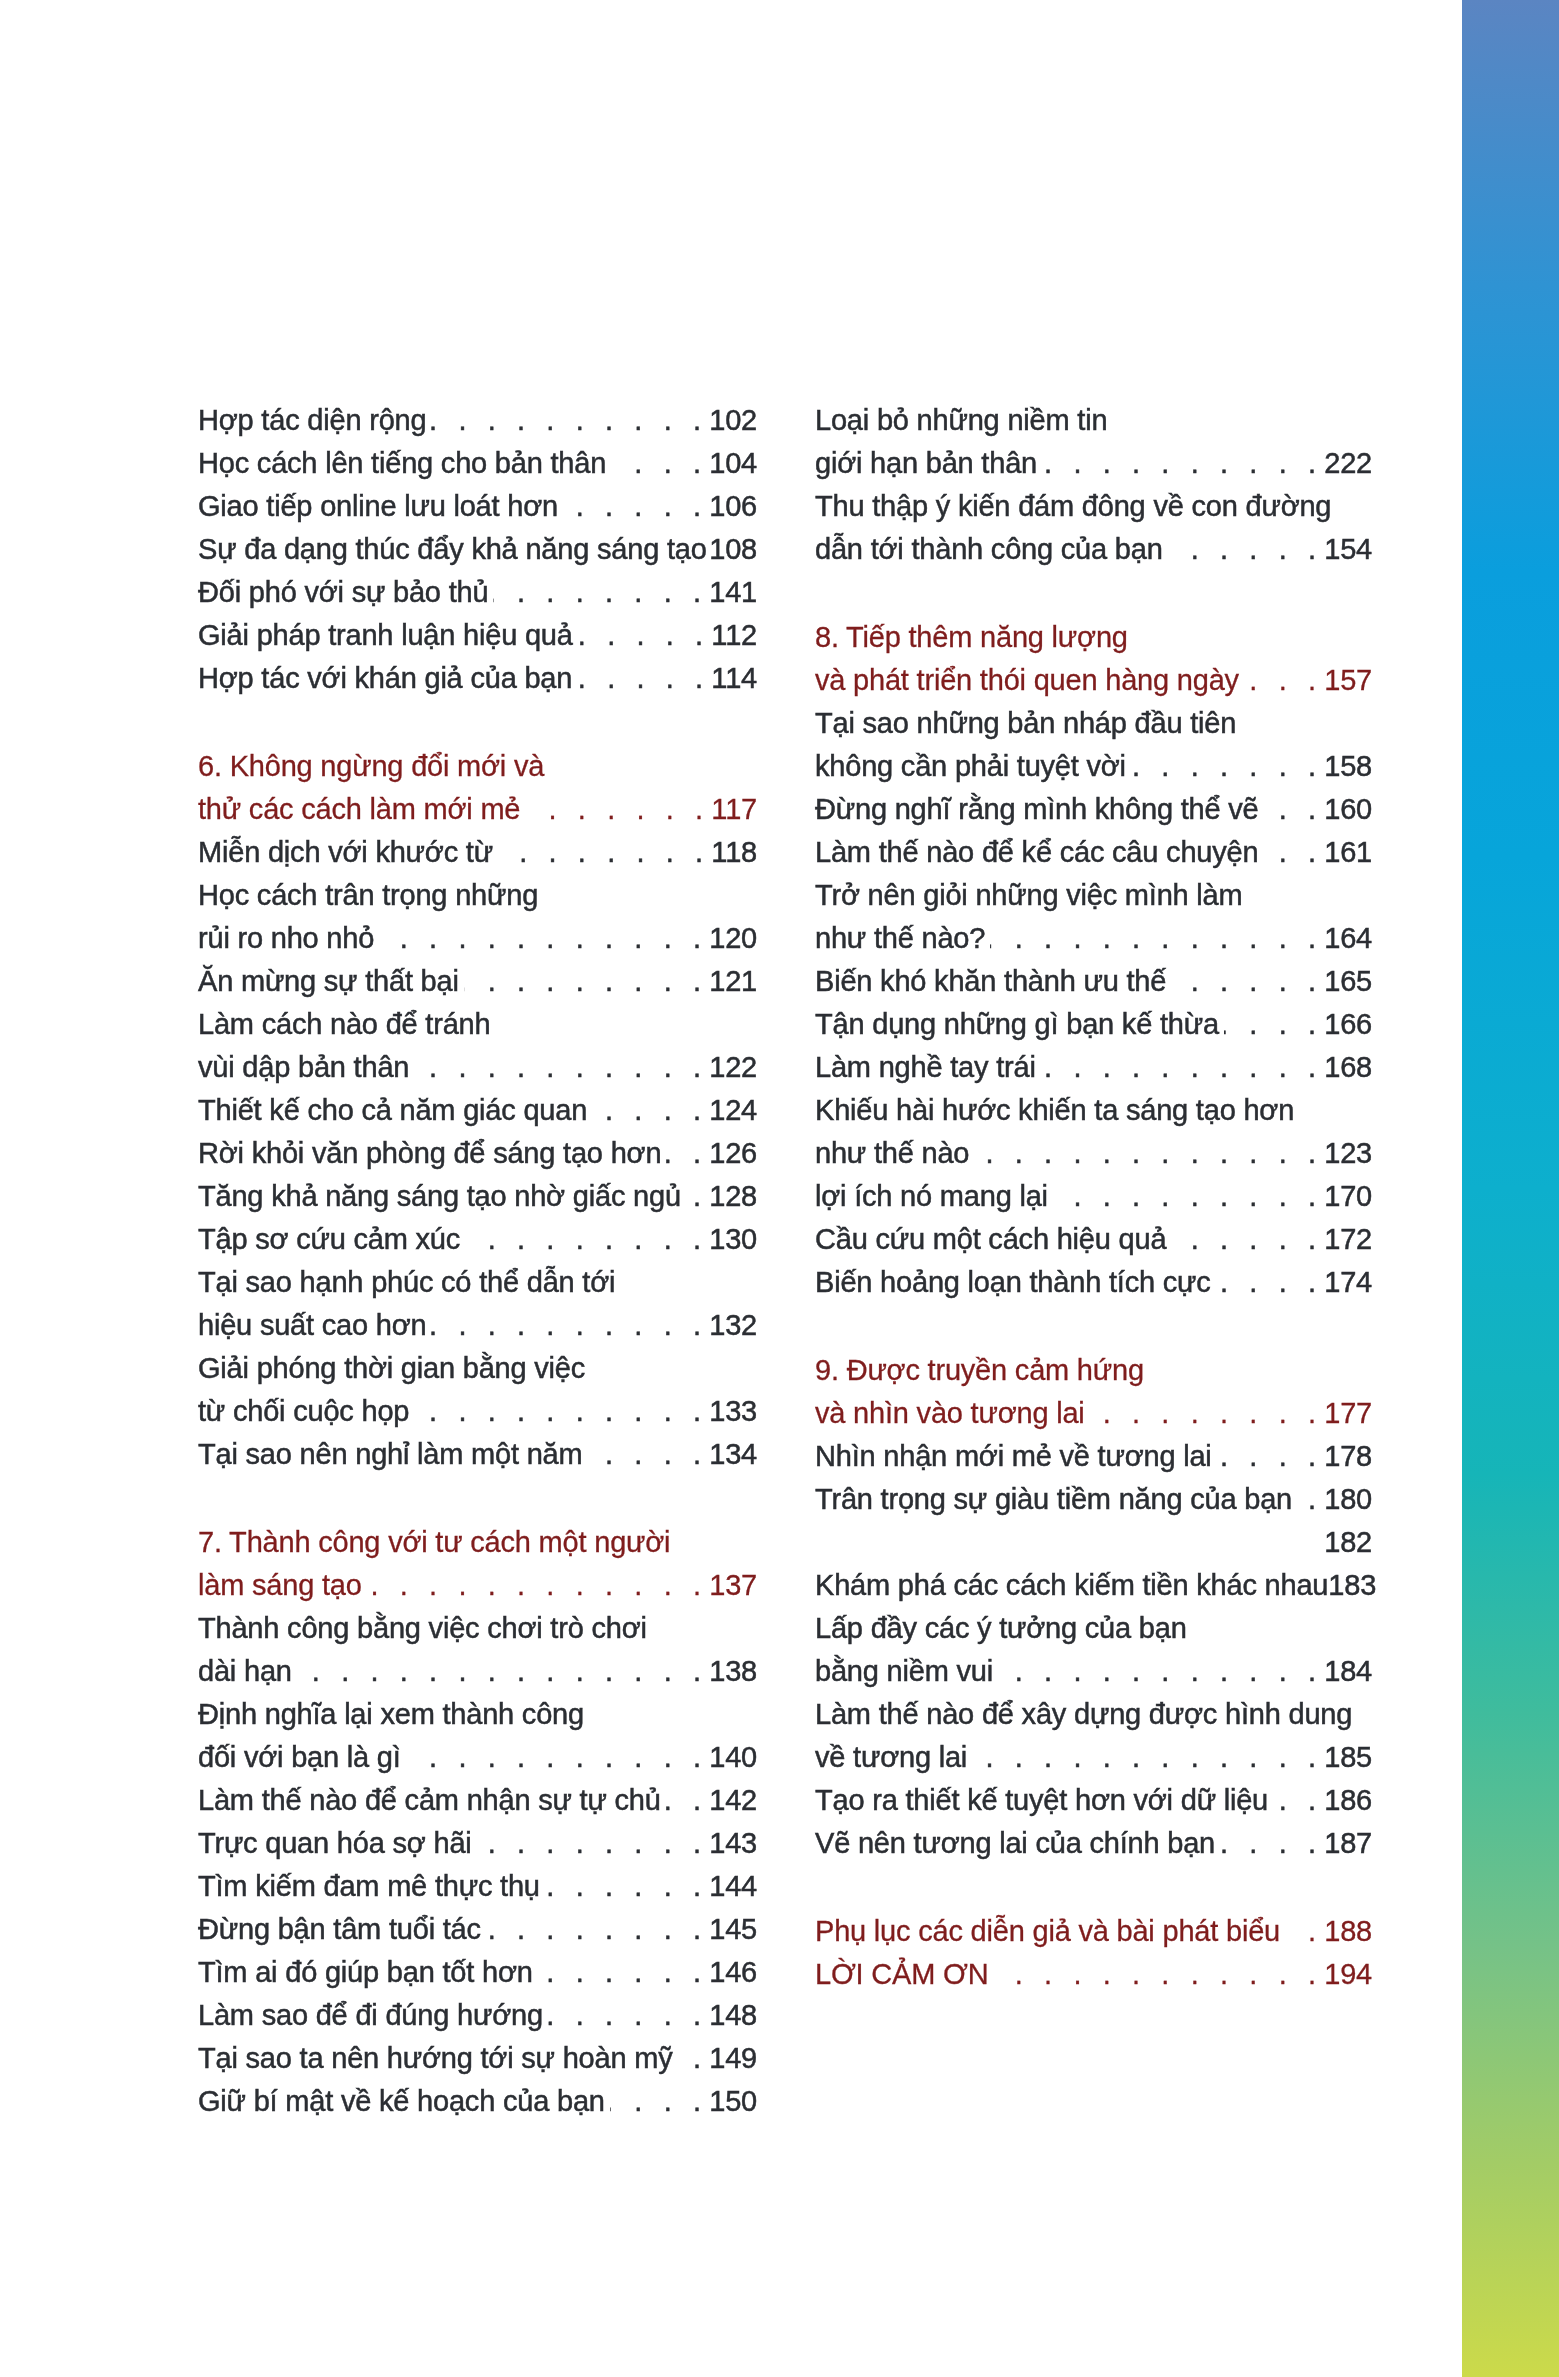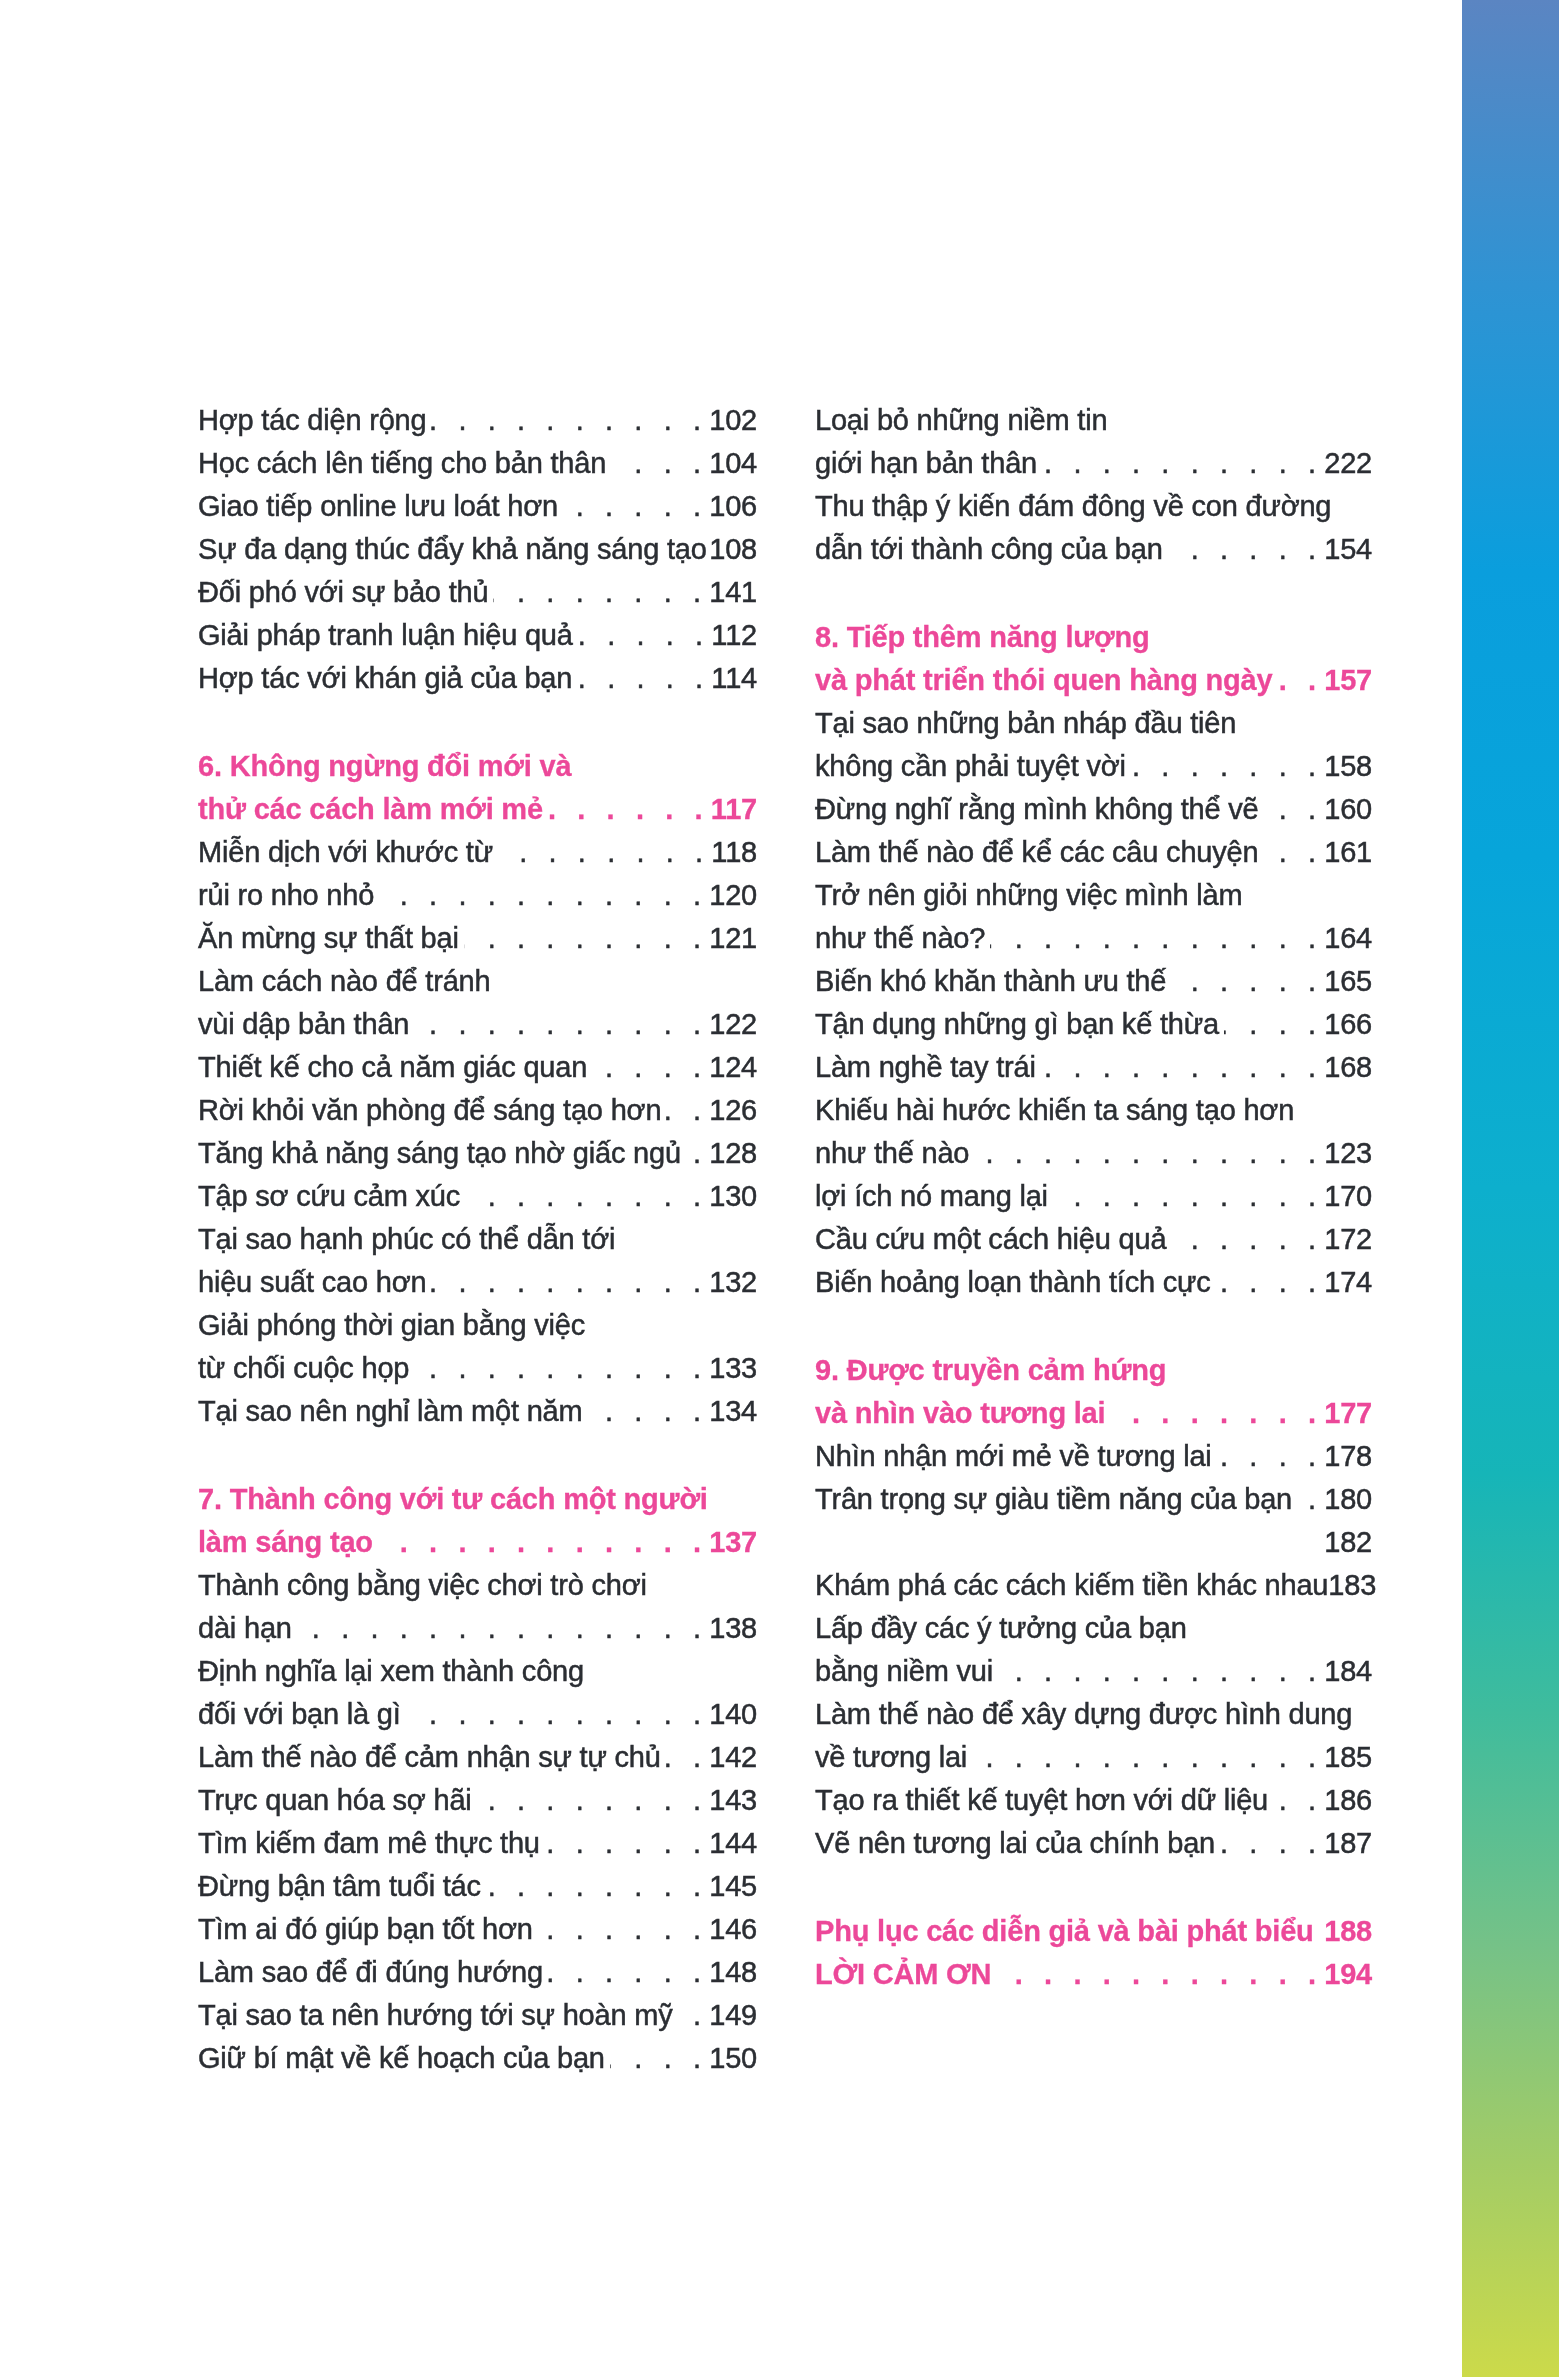--- a/index.html
+++ b/index.html
@@ -50,23 +50,23 @@
     display: flex;
     align-items: baseline;
     line-height: 43px;
     font-size: 29px;
     font-weight: 400;
     letter-spacing: -0.2px;
     -webkit-text-stroke: 0.5px currentColor;
     white-space: nowrap;
   }
   .toc-line.bold {
-    font-weight: 700;
+    font-weight: 400;
     -webkit-text-stroke: 0.3px currentColor;
-    color: #ec4899;
+    color: #7f1d1d;
     align-items: flex-end;
   }
   .toc-title {
     flex: 0 0 auto;
   }
   .toc-dots, .toc-fill {
     flex: 1 1 auto;
     min-width: 0;
     overflow: hidden;
     white-space: nowrap;
@@ -130,20 +130,23 @@
           <span class="toc-title">thử các cách làm mới mẻ</span>
           <span class="toc-dots">. . . . . . . . . . . . . . . . . . . . . . . . . . . . . . . . . . . . . . . .</span>
           <span class="toc-page">117</span>
         </div>
         <div class="toc-line">
           <span class="toc-title">Miễn dịch với khước từ</span>
           <span class="toc-dots">. . . . . . . . . . . . . . . . . . . . . . . . . . . . . . . . . . . . . . . .</span>
           <span class="toc-page">118</span>
         </div>
         <div class="toc-line">
+          <span class="toc-title">Học cách trân trọng những</span>
+        </div>
+        <div class="toc-line">
           <span class="toc-title">rủi ro nho nhỏ</span>
           <span class="toc-dots">. . . . . . . . . . . . . . . . . . . . . . . . . . . . . . . . . . . . . . . .</span>
           <span class="toc-page">120</span>
         </div>
         <div class="toc-line">
           <span class="toc-title">Ăn mừng sự thất bại</span>
           <span class="toc-dots">. . . . . . . . . . . . . . . . . . . . . . . . . . . . . . . . . . . . . . . .</span>
           <span class="toc-page">121</span>
         </div>
         <div class="toc-line">

